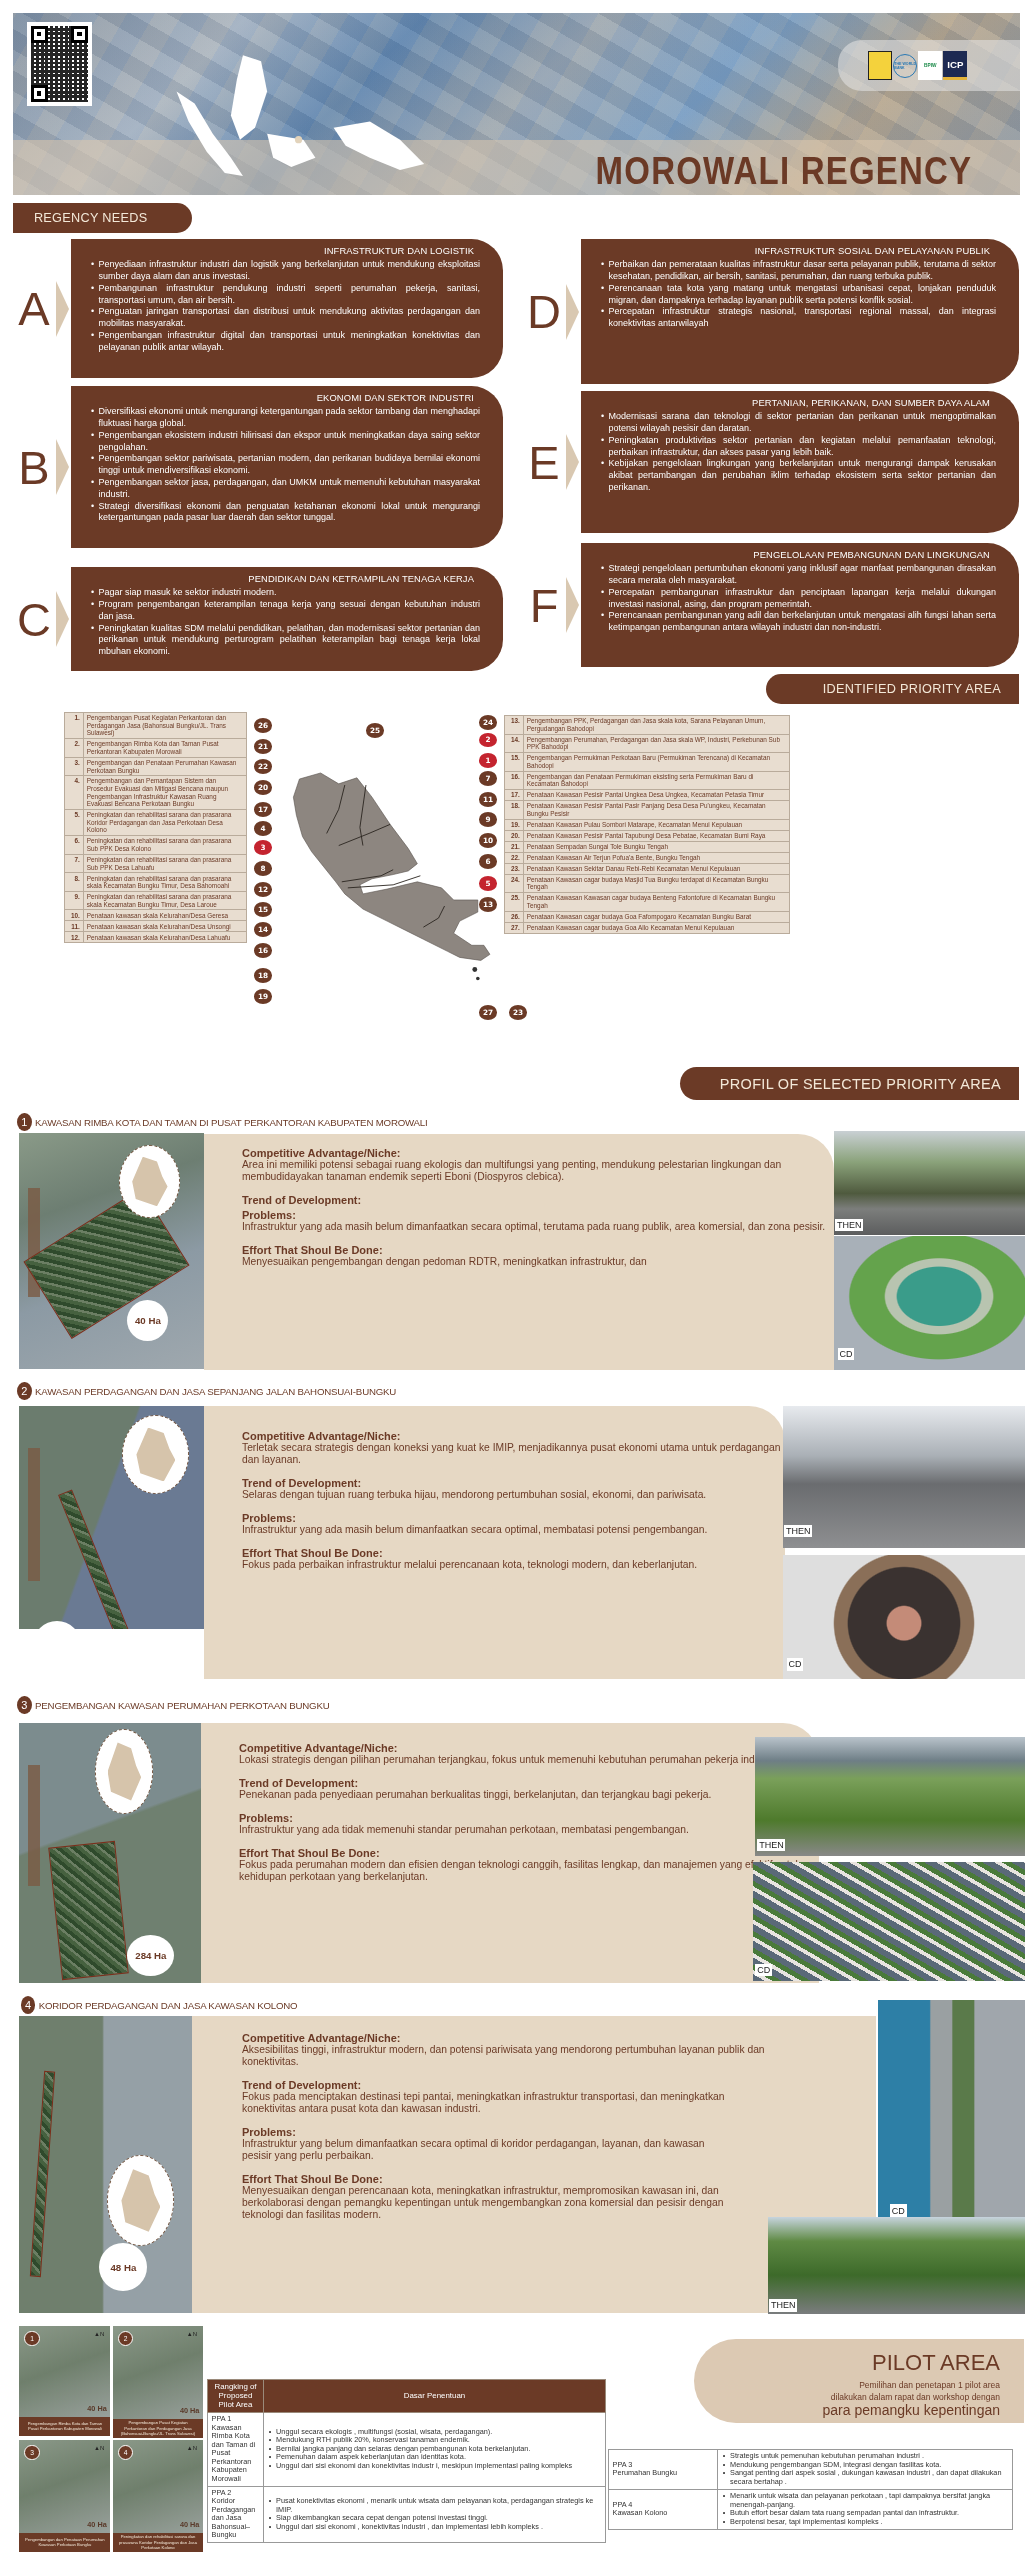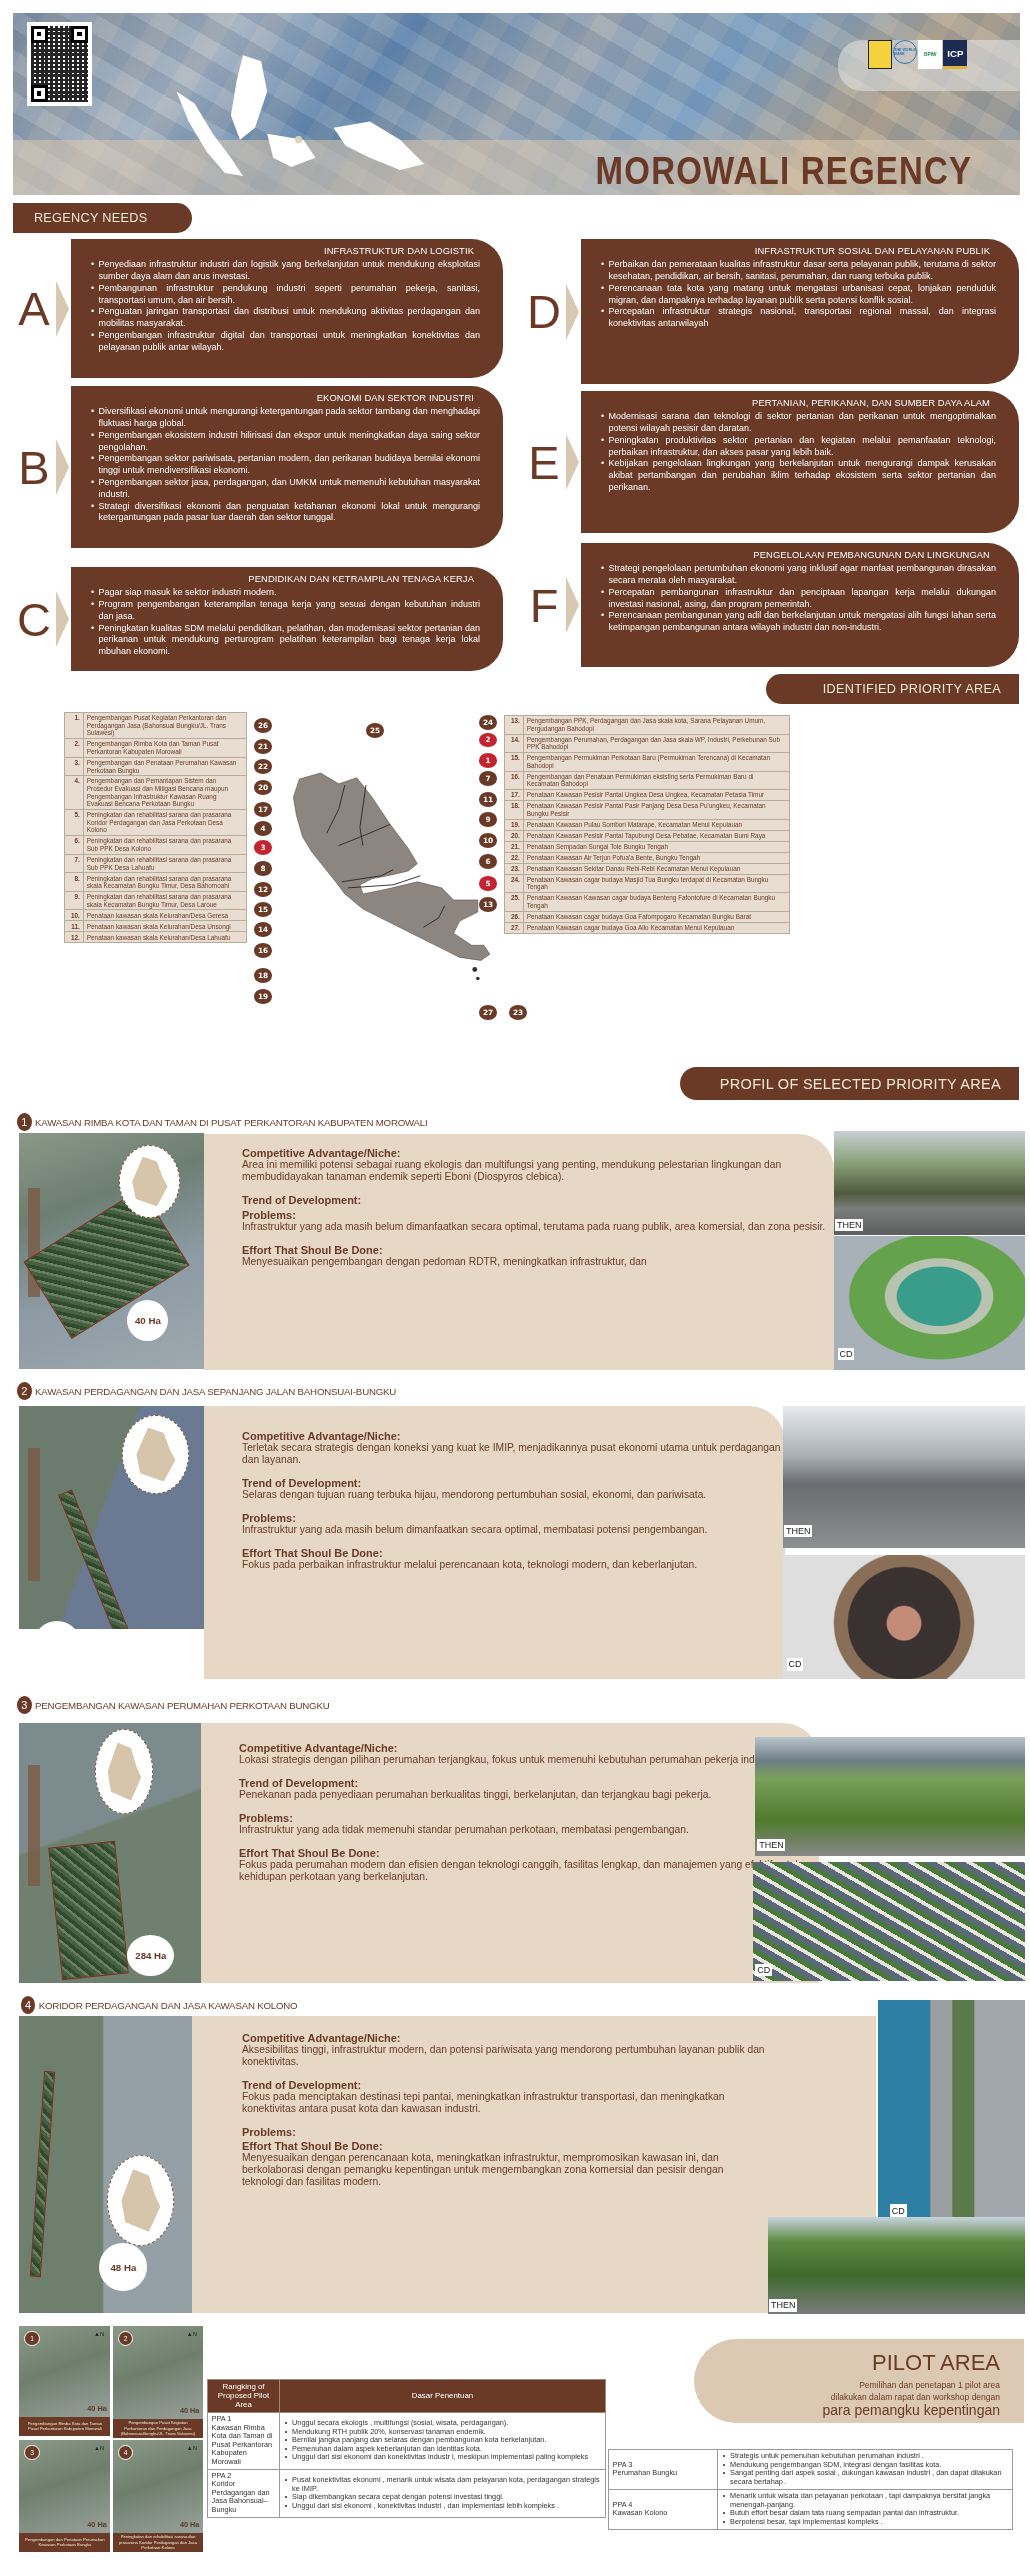--- a/index.html
+++ b/index.html
@@ -9,21 +9,21 @@
   .hero{left:13.3px;top:13.3px;width:1007px;height:182px;background:linear-gradient(135deg,#7e8ea0 0%,#a9b6c4 20%,#5f86b0 35%,#9aa7b3 50%,#7aa0c6 65%,#b5a58d 80%,#8e9aa6 100%);overflow:hidden}
   .hero .grid{position:absolute;inset:0;background:repeating-linear-gradient(30deg,rgba(255,255,255,.08) 0 18px,rgba(70,90,120,.12) 18px 36px),repeating-linear-gradient(-60deg,rgba(200,180,150,.12) 0 24px,rgba(90,120,160,.1) 24px 48px)}
   .hero .band{position:absolute;left:0;right:0;bottom:0;height:55px;background:rgba(220,200,175,.55)}
   .qr{left:27px;top:22px;width:65px;height:84px;background:#fff;padding:3.6px}
   .qr .qc{width:100%;height:100%;background:
      repeating-linear-gradient(90deg,#000 0 3.6px,#fff 3.6px 5.5px,#000 5.5px 7.3px,#fff 7.3px 11px),
      #000;opacity:.85}
   .qr .corner{position:absolute;width:17px;height:17px;border:3px solid #000;background:#fff}
   .qr .corner::after{content:"";position:absolute;left:3px;top:3px;width:4.8px;height:4.8px;background:#000}
   .map-silhouette{position:absolute;left:157px;top:24px;width:303px;height:145px}
-  .logos{right:0;top:27px;width:182px;height:51px;background:rgba(230,230,230,.55);border-radius:24px 0 0 24px;display:flex;gap:1px;padding-left:30px}
+  .logos{right:0;top:27px;width:182px;height:51px;background:rgba(230,230,230,.55);border-radius:24px 0 0 24px;display:flex;align-items:center;gap:1px;padding-left:30px}
   .logo{width:24px;height:29px;display:flex;align-items:center;justify-content:center;font-size:5.5px;font-weight:bold}
   .logo.pu{background:#f4d23c;border:1.2px solid #222}
   .logo.wb{border-radius:50%;border:1.2px solid #2a79b4;width:24px;height:24px;font-size:3.6px;color:#2a79b4}
   .logo.bp{background:#fff;color:#1b8a49;font-size:4.8px}
   .logo.icp{background:#1d2a52;color:#fff;font-size:9.7px;border-bottom:3px solid #e3b33a}
   .hero-title{right:48px;top:139px;font-size:33px;font-weight:bold;letter-spacing:1.2px;color:#6b3a26;transform:scaleY(1.15);font-family:"Liberation Sans Narrow","Liberation Sans",sans-serif}
   
   .pill{background:#6b3a26;color:#f3e8d8;font-size:12.7px;display:flex;align-items:center;letter-spacing:0.3px}
   .pill-left{border-radius:0 15.7px 15.7px 0;padding-left:20.6px}
   .pill-right{border-radius:18px 0 0 18px;justify-content:flex-end;padding-right:18px}
@@ -442,20 +442,21 @@
   <div class="dark" style="left:18px;top:55px;width:11px;height:206px;transform:rotate(4deg)"></div>
   <div class="inset" style="left:88px;top:139px;width:67px;height:91px"></div>
   <div class="ha" style="left:80px;top:227px;width:48px;height:48px">48 Ha</div>
 </div>
 <div class="abs pbody" style="left:192px;top:2016px;width:684px;height:297px;border-radius:0">
   <h5 style="margin-top:15.7px;padding-left:12px">Competitive Advantage/Niche:</h5>
     <p style="padding-left:12px;padding-right:62px">Aksesibilitas tinggi, infrastruktur modern, dan potensi pariwisata yang mendorong pertumbuhan layanan publik dan konektivitas.</p>
   <h5 style="padding-left:12px">Trend of Development:</h5>
     <p style="padding-left:12px;padding-right:145px">Fokus pada menciptakan destinasi tepi pantai, meningkatkan infrastruktur transportasi, dan meningkatkan konektivitas antara pusat kota dan kawasan industri.</p>
   <h5 style="padding-left:12px">Problems:</h5>
+    <p style="padding-left:12px;padding-right:145px">Infrastruktur yang belum dimanfaatkan secara optimal di koridor perdagangan, layanan, dan kawasan pesisir yang perlu perbaikan.</p>
   <h5 style="padding-left:12px">Effort That Shoul Be Done:</h5>
     <p style="padding-left:12px;padding-right:145px">Menyesuaikan dengan perencanaan kota, meningkatkan infrastruktur, mempromosikan kawasan ini, dan berkolaborasi dengan pemangku kepentingan untuk mengembangkan zona komersial dan pesisir dengan teknologi dan fasilitas modern.</p>
 </div>
 <div class="photo cd4" style="left:878px;top:2000px;width:147px;height:224px">
     <span class="ptag" style="left:12px;bottom:7.3px">CD</span>
   </div>
 <div class="photo then4" style="left:768px;top:2217px;width:257px;height:97px">
     <span class="ptag" style="left:1.2px;bottom:2.4px">THEN</span>
   </div>
 
@@ -480,21 +481,21 @@
 <div class="thumb" style="left:113px;top:2440px;width:90px;height:112px">
   <span class="n">4</span>
     <span class="n-icon">▲N</span>
   <span class="ha">40 Ha</span>
   <span class="cap">Peningkatan dan rehabilitasi sarana dan prasarana Koridor Perdagangan dan Jasa Perkotaan Kolono</span>
 </div>
 
 <table class="abs rank" style="left:207px;top:2379px;width:399px">
   <thead>
     <tr>
-        <th style="width:72px">Rangking of Proposed  Pilot Area</th>
+        <th style="width:56px">Rangking of Proposed  Pilot Area</th>
         <th>Dasar Penentuan</th>
       </tr>
   </thead>
   <tbody>
     <tr>
       <td>
           <div>PPA 1</div>
           <div>Kawasan Rimba Kota dan Taman di Pusat Perkantoran Kabupaten Morowali</div>
         </td>
       <td>

